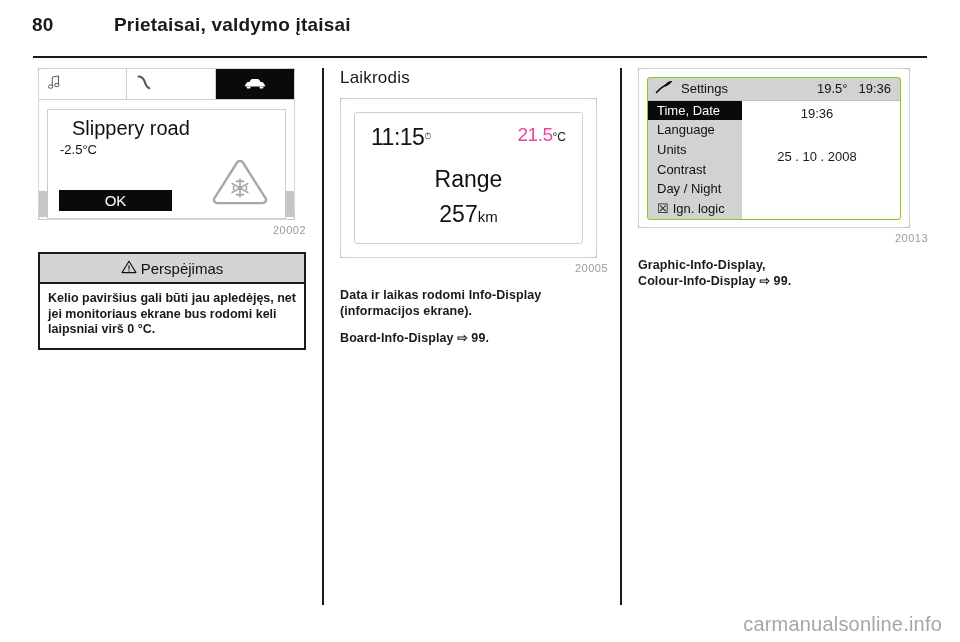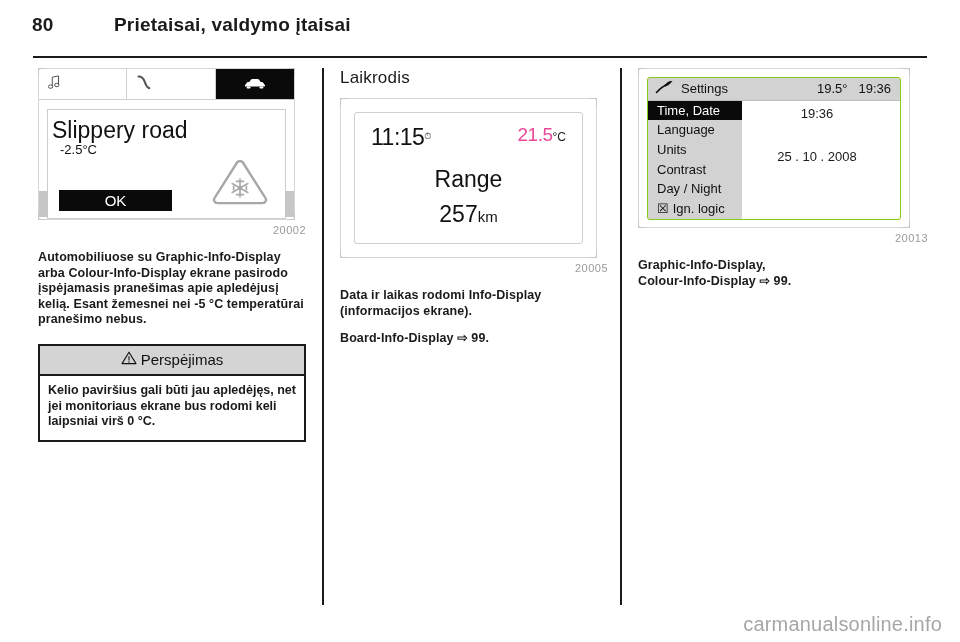--- a/index.html
+++ b/index.html
@@ -65,21 +65,21 @@
     padding-left:9px;border-right:1px solid #cfcfcf;box-sizing:border-box;
     font-size:15px;color:#555;
   }
   .d1-tab:last-child{border-right:none;}
   .d1-tab.sel{background:#0a0a0a;color:#fff;justify-content:center;padding-left:0;}
   .d1-body{position:relative;height:121px;padding:9px 8px 0 8px;box-sizing:border-box;}
   .d1-card{
     position:relative;border:1px solid #cdcdcd;height:110px;box-sizing:border-box;
     background:#fff;
   }
-  .d1-title{position:absolute;left:4px;top:7px;font-size:23px;color:#111;}
+  .d1-title{position:absolute;left:24px;top:7px;font-size:20px;color:#111;}
   .d1-temp{position:absolute;left:12px;top:32px;font-size:13px;color:#111;}
   .d1-ok{
     position:absolute;left:11px;bottom:7px;width:113px;height:21px;background:#0a0a0a;
     color:#fff;font-size:15px;display:flex;align-items:center;justify-content:center;
   }
   .d1-ice{position:absolute;right:14px;bottom:6px;}
   .d1-sideL,.d1-sideR{
     position:absolute;bottom:4px;width:9px;height:26px;background:#c6c6c6;
   }
   .d1-sideL{left:0;}
@@ -231,21 +231,20 @@
               </svg>
             </div>
           </div>
           <div class="d1-sideL"></div>
           <div class="d1-sideR"></div>
         </div>
       </div>
       <div class="figcap">20002</div>
     </div>
 
-    <div class="para">Automobiliuose su Graphic-Info-Display arba Colour-Info-Display ekrane pasirodo įspėjamasis pranešimas apie apledėjusį kelią. Esant žemesnei nei -5 °C temperatūrai pranešimo nebus.</div>
 
     <div class="warnbox">
       <div class="warnhead">
         <span>
           <svg width="16" height="14" viewBox="0 0 16 14" aria-hidden="true">
             <path d="M8 1.2 15 12.6H1z" fill="none" stroke="#111" stroke-width="1.1" stroke-linejoin="round"></path>
             <line x1="8" y1="5.2" x2="8" y2="9.4" stroke="#111" stroke-width="1.1"></line>
             <circle cx="8" cy="11" r=".7" fill="#111"></circle>
           </svg>
         </span>

